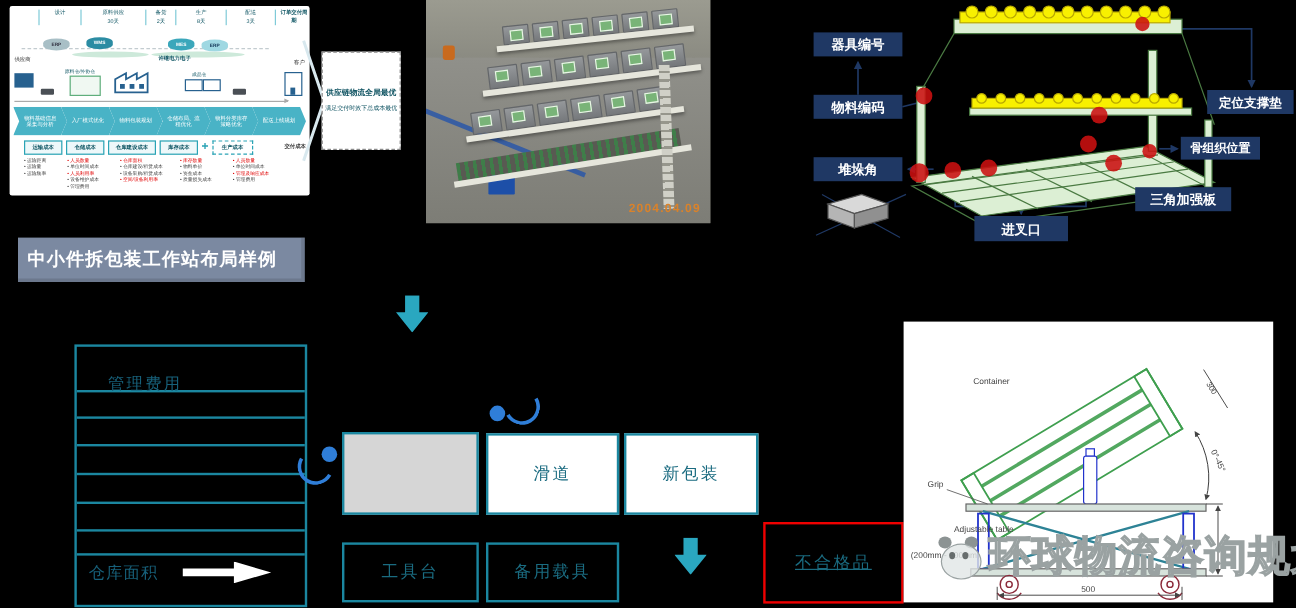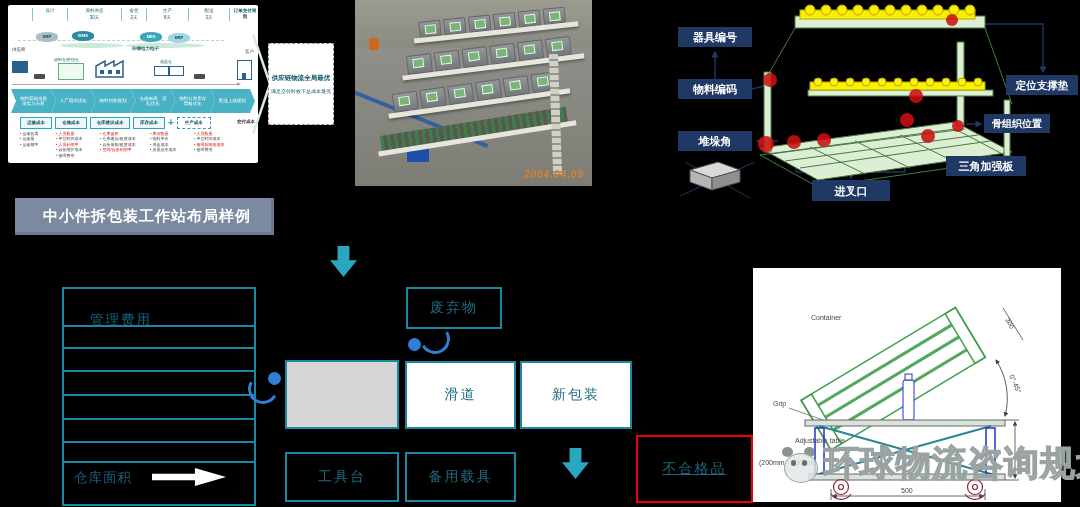--- a/index.html
+++ b/index.html
@@ -82,25 +82,25 @@
   .ph-r3{left:38px;top:94px;transform:rotate(-8deg);}
   .bin{width:23px;height:17px;background:linear-gradient(#95989b,#75787b);border:1px solid #63666a;
        border-radius:1px;position:relative;}
   .ph-r1 .bin{width:20px;height:14px;}
   .bin::after{content:"";position:absolute;left:5px;top:3px;width:9px;height:7px;background:#79b478;border:1px solid #e9f4e6;}
   .ph-rollers{left:26px;top:136px;width:188px;height:15px;transform:rotate(-9deg);transform-origin:left center;position:absolute;
      background:repeating-linear-gradient(90deg,#3f7d49 0 3px,#585a52 3px 7px);}
   .ph-rollers::after{content:"";position:absolute;left:-4px;right:-8px;bottom:-5px;height:5px;background:#e6e6dc;}
   .ph-post{position:absolute;left:196px;top:54px;width:9px;height:120px;transform:rotate(-2deg);
      background:repeating-linear-gradient(#d0d0c7 0 5px,#96968c 5px 7px);}
-  .ph-date{position:absolute;right:8px;bottom:6px;color:#d9822b;font-size:10px;font-weight:bold;letter-spacing:1px;font-style:italic;}
+  .ph-date{position:absolute;right:8px;bottom:6px;color:#d9822b;font-size:10px;font-weight:bold;letter-spacing:1px;}
 
   
   .section-title{left:15px;top:198px;width:231px;height:37px;background:#7b89a1;color:#fff;
-     font-size:15px;font-weight:bold;display:flex;align-items:center;padding-left:28px;letter-spacing:1px;
+     font-size:15px;font-weight:bold;display:flex;align-items:center;padding-left:8px;letter-spacing:1px;
      box-shadow:inset -3px -3px 0 rgba(0,0,0,.12);}
 
   
   .teal-border{border:2px solid #1b87a0;}
   .wrack{left:62px;top:287px;width:190px;height:215px;}
   .wrack .divider{position:absolute;left:0;width:100%;height:2px;background:#1b87a0;}
   .wrack-label{position:absolute;left:26px;top:22px;font-size:13.5px;color:#17607a;letter-spacing:2px;}
   .wrack-bottom-label{position:absolute;left:10px;top:180px;font-size:13.5px;color:#17607a;letter-spacing:1px;}
   .arrow-right{position:absolute;left:88px;top:179px;width:74px;height:18px;background:#fff;
      clip-path:polygon(0 32%,58% 32%,58% 0,100% 50%,58% 100%,58% 68%,0 68%);}
@@ -380,21 +380,20 @@
     <div class="divider" style="top:129px;"></div>
     <div class="divider" style="top:152px;"></div>
     <div class="divider" style="top:172px;"></div>
     <div class="wrack-label">管理费用</div>
     <div class="wrack-bottom-label">仓库面积</div>
     <div class="arrow-right"></div>
   </div>
 
   <div class="arrow-down" style="left:330px;top:246px;"></div>
 
-  <div class="lbox teal-border" style="left:406px;top:287px;width:92px;height:38px;">废弃物</div>
   <div class="rot rot2">
       <div class="arc"></div>
       <div class="dot"></div>
     </div>
   <div class="lbox grayfill teal-border" style="left:285px;top:360px;width:110px;height:65px;"></div>
   <div class="lbox white teal-border" style="left:520px;top:361px;width:108px;height:64px;">新包装</div>
   <div class="lbox white teal-border" style="left:405px;top:361px;width:107px;height:64px;">滑道</div>
   <div class="rot rot1">
       <div class="arc"></div>
       <div class="dot"></div>

